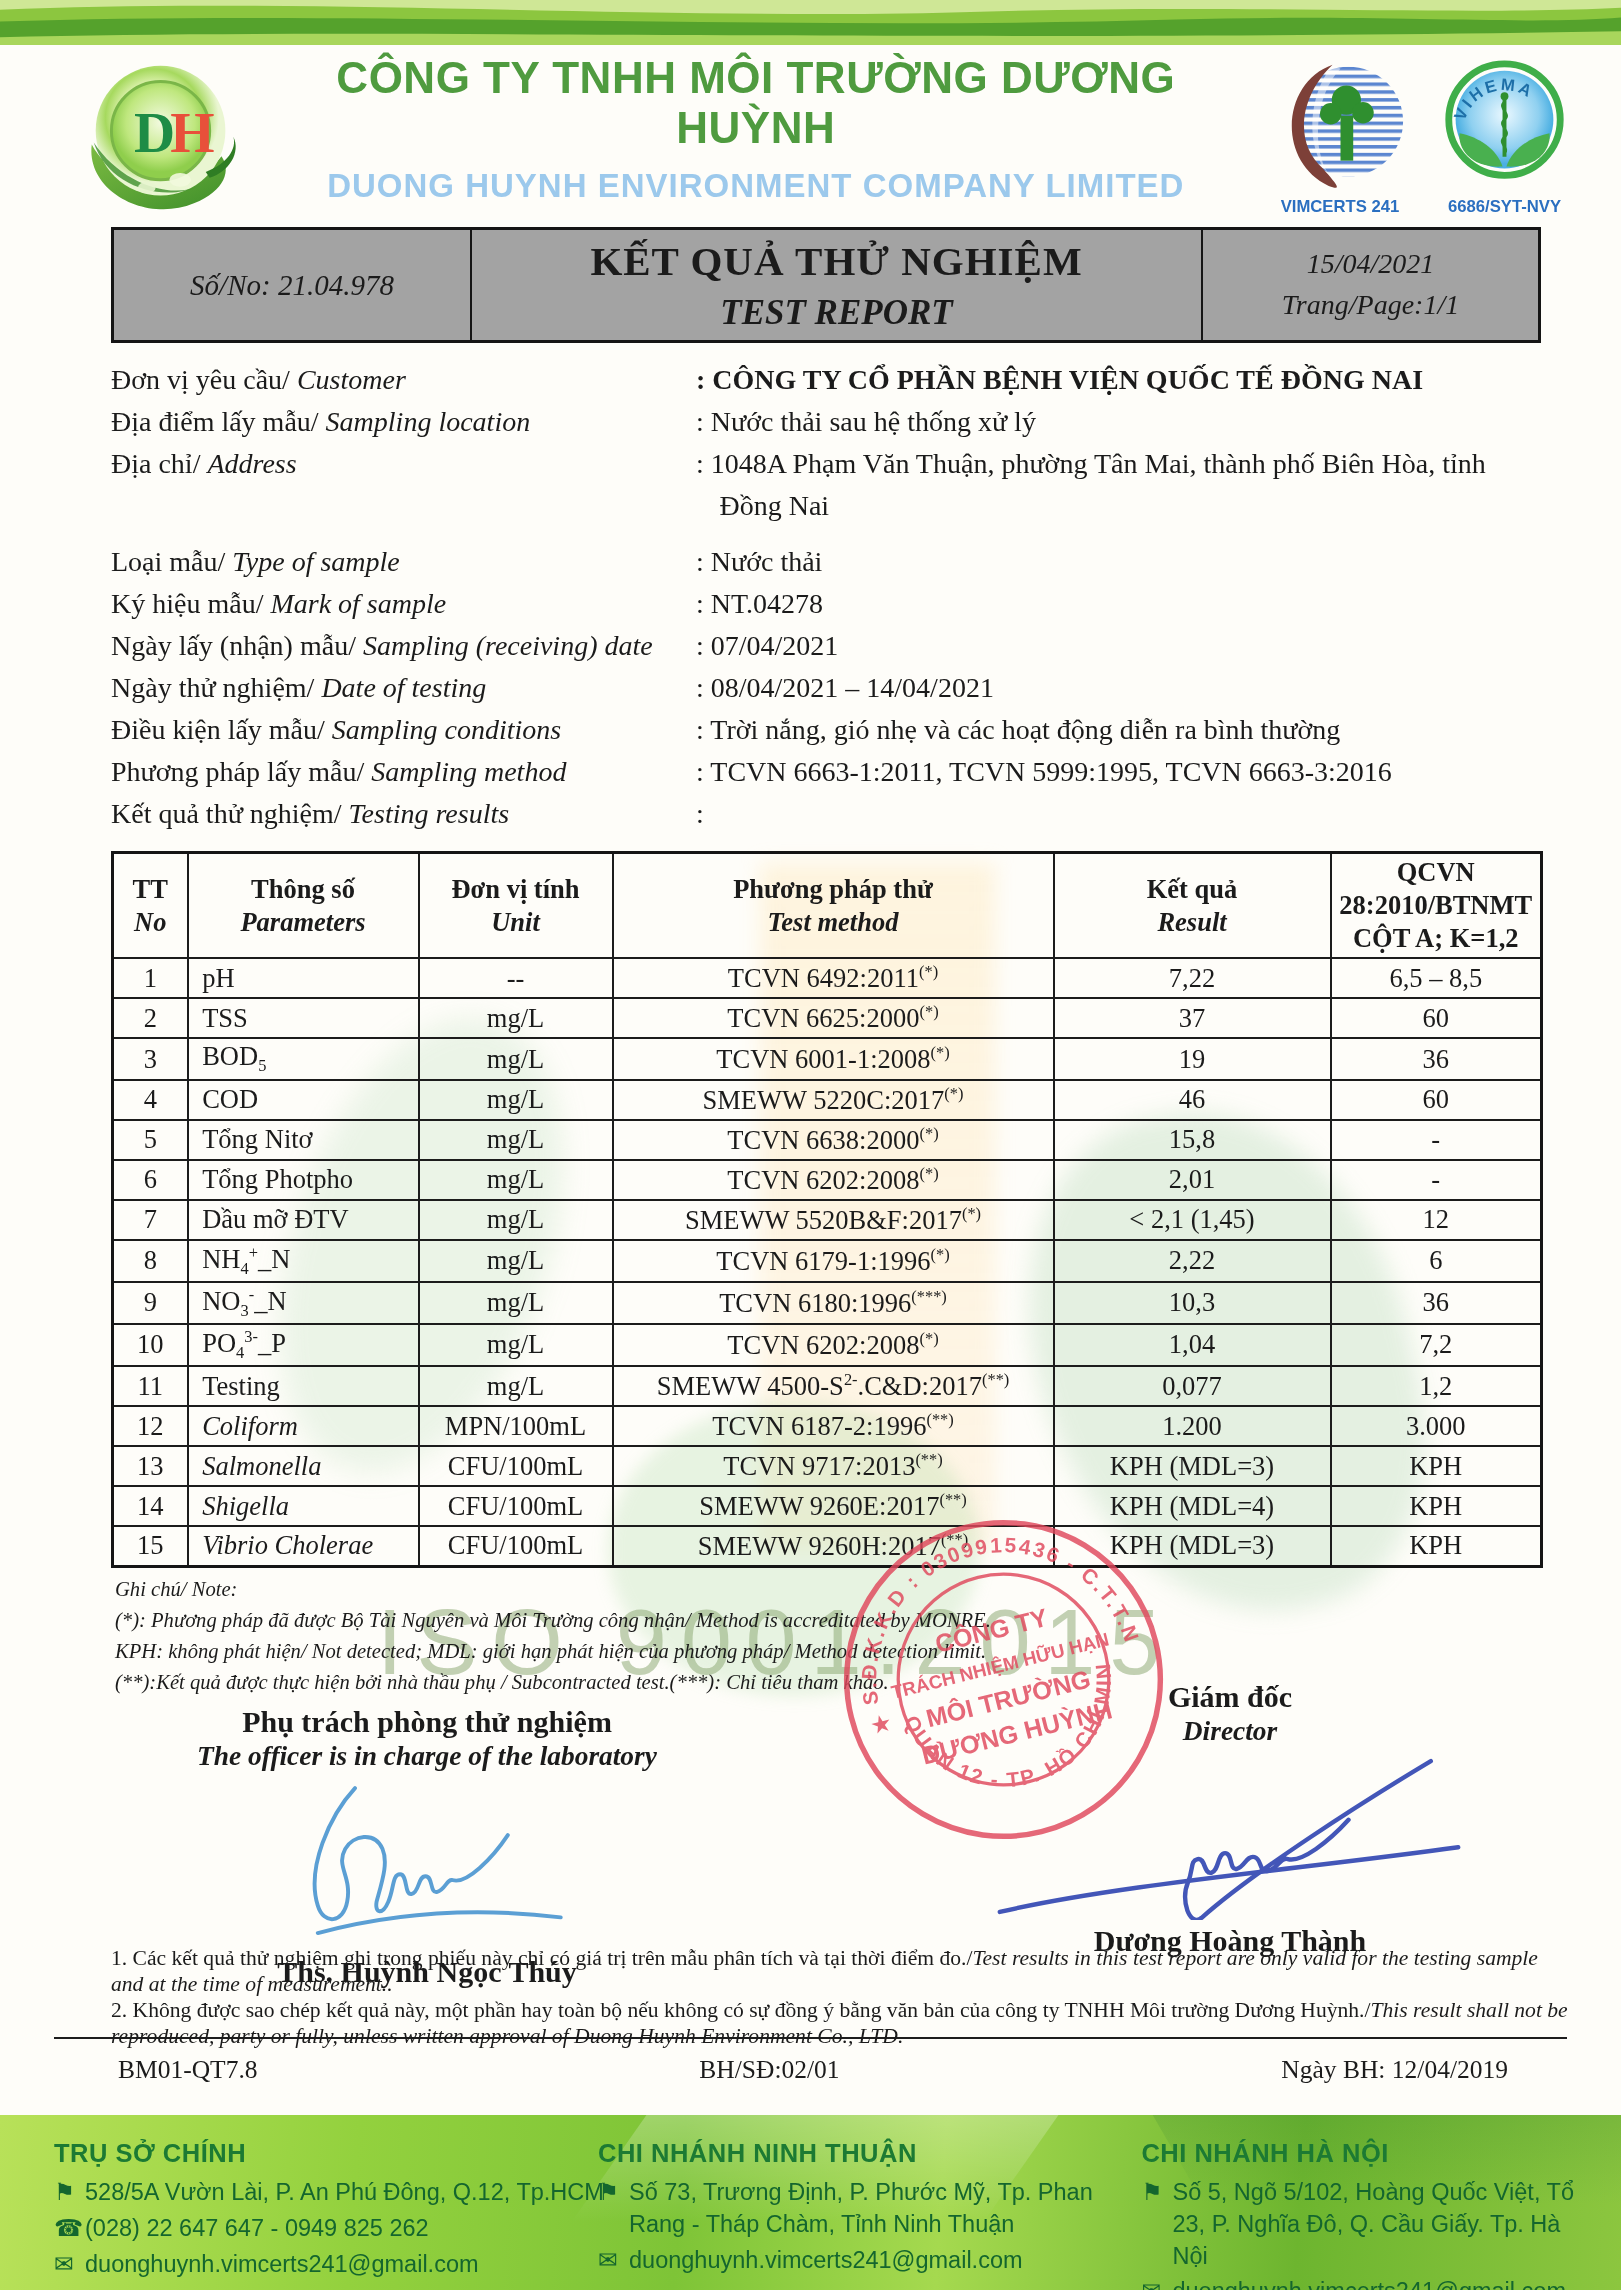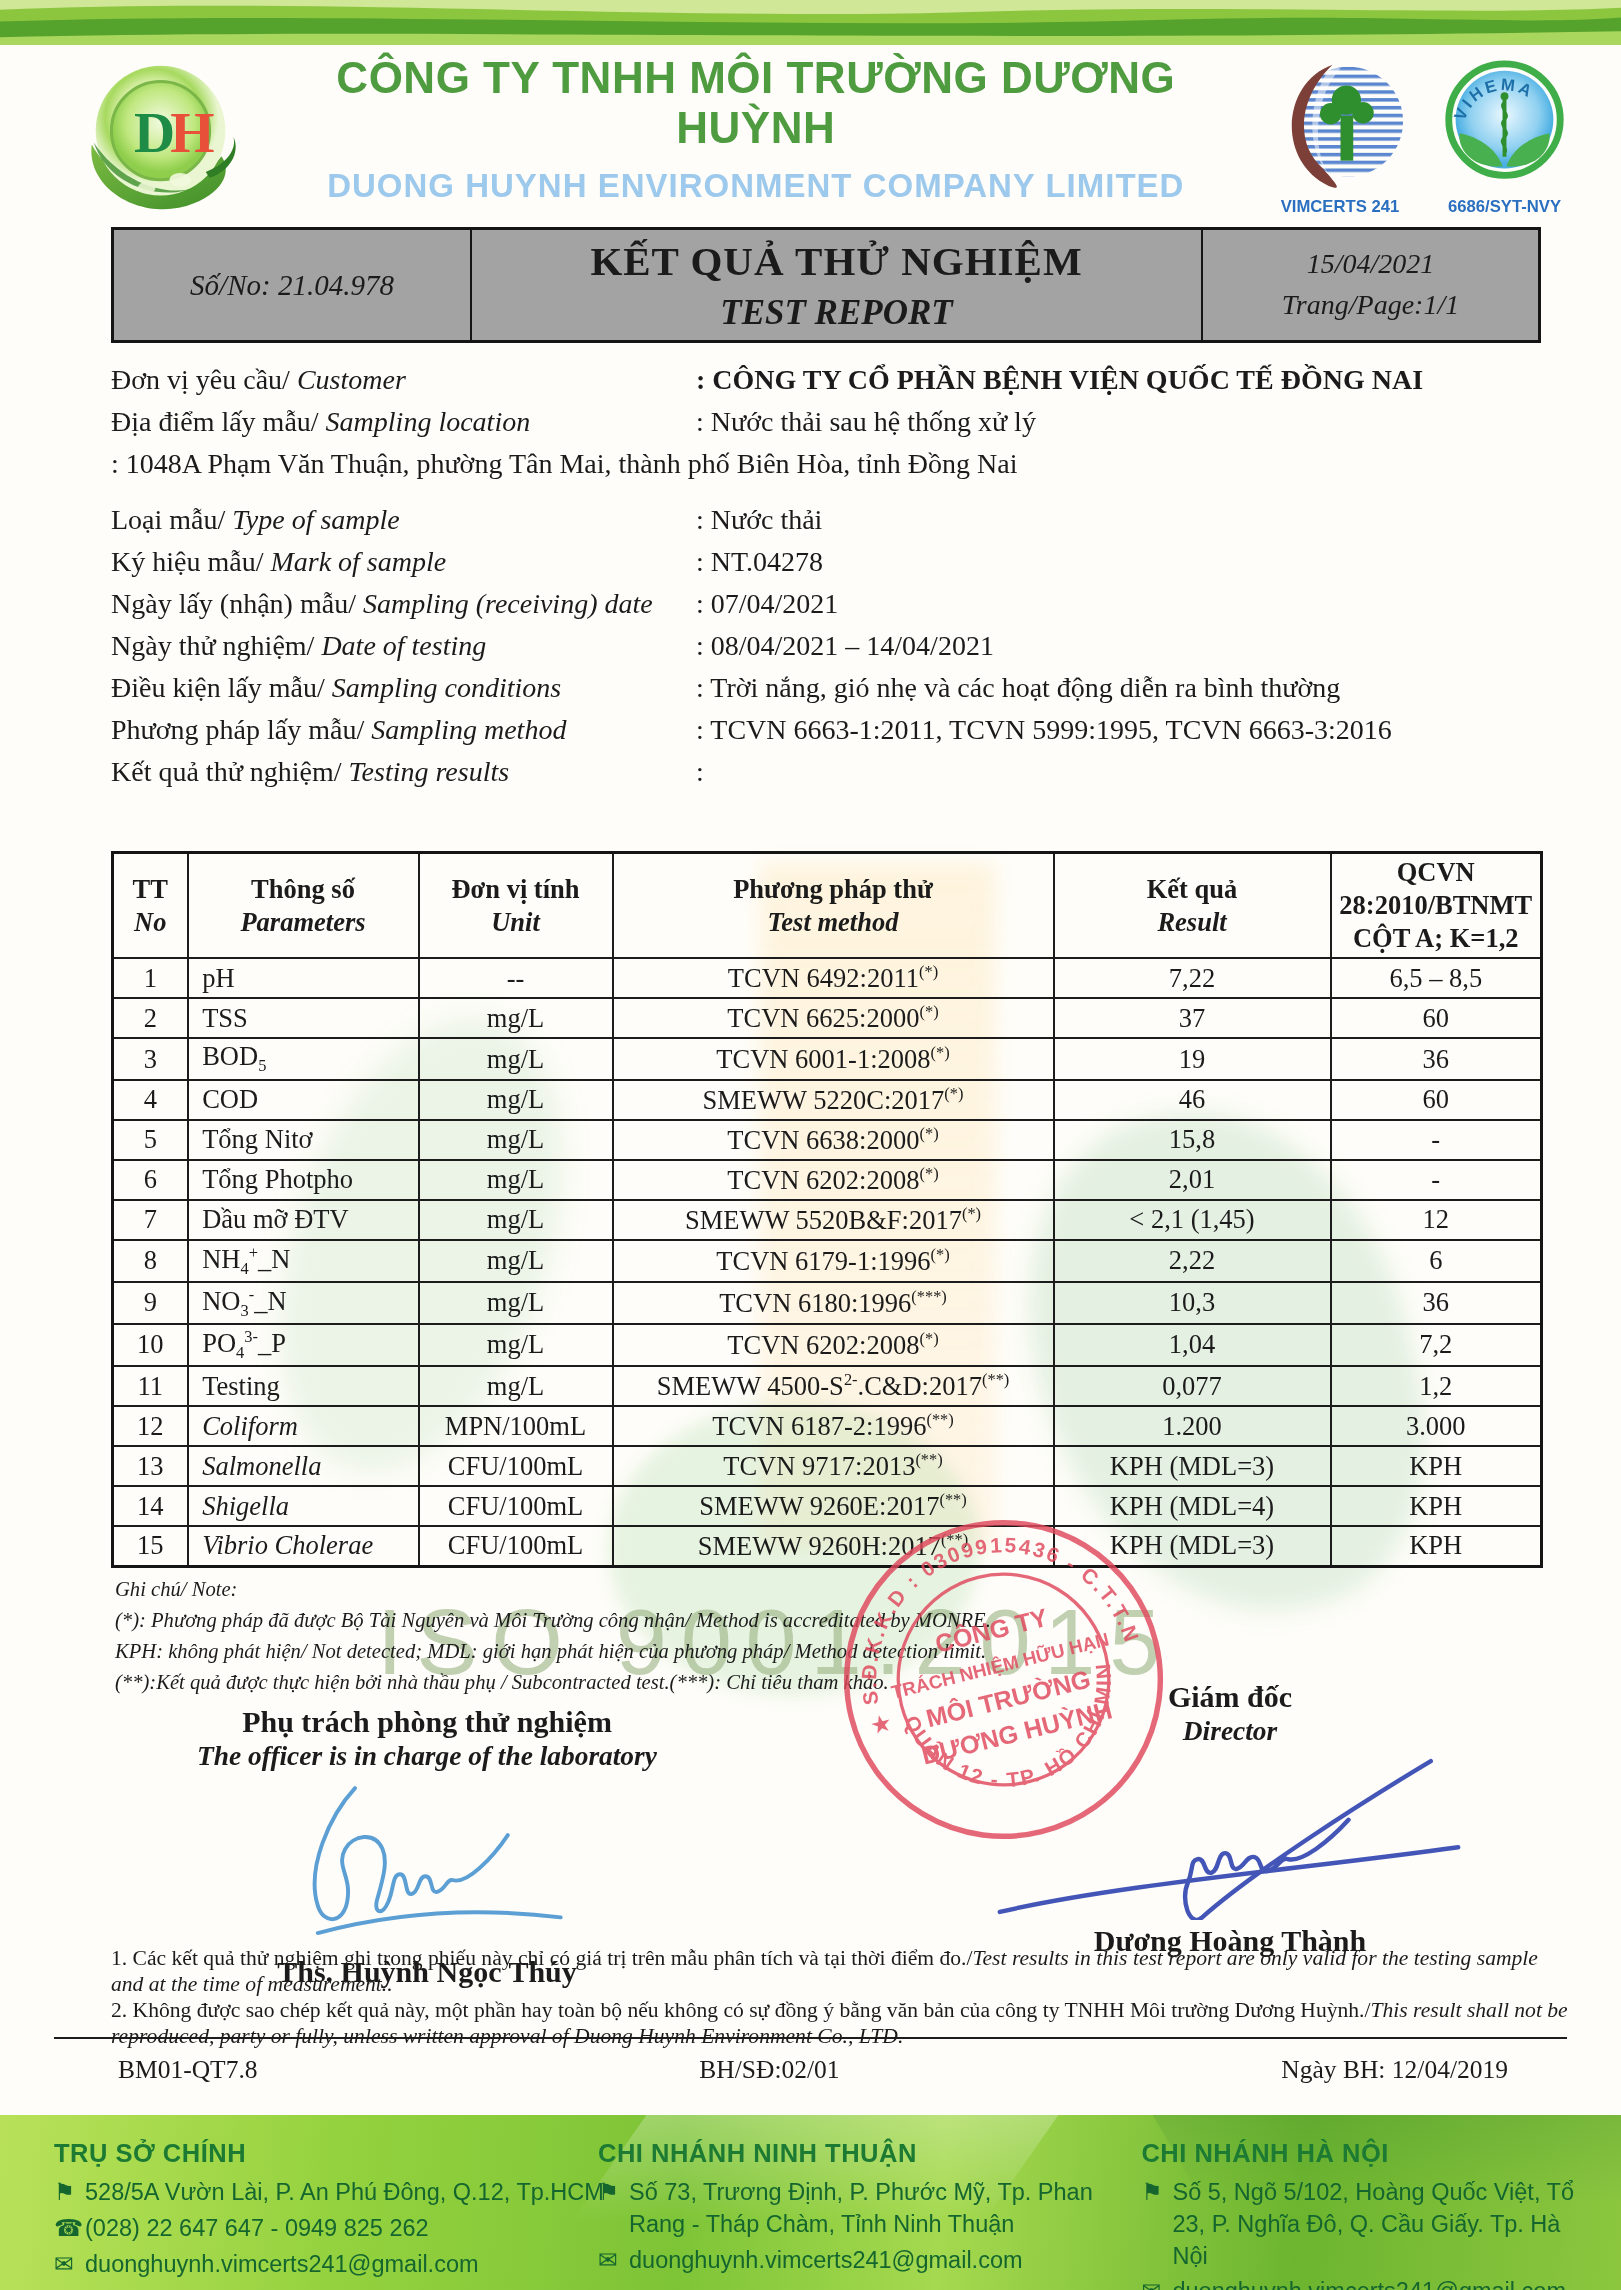--- a/index.html
+++ b/index.html
@@ -208,20 +208,21 @@
   <div class="info">
     <div class="info-row">
       <div class="info-label"><span>Đơn vị yêu cầu/ </span><span class="en">Customer</span></div>
       <div class="info-value bold">: CÔNG TY CỔ PHẦN BỆNH VIỆN QUỐC TẾ ĐỒNG NAI</div>
     </div>
     <div class="info-row">
       <div class="info-label"><span>Địa điểm lấy mẫu/ </span><span class="en">Sampling location</span></div>
       <div class="info-value">: Nước thải sau hệ thống xử lý</div>
     </div>
     <div class="info-row">
+      <div class="info-label"><span>Địa chỉ/ </span><span class="en">Address</span></div>
       <div class="info-value">: 1048A Phạm Văn Thuận, phường Tân Mai, thành phố Biên Hòa, tỉnh Đồng Nai</div>
     </div>
     <div class="info-row gap">
       <div class="info-label"><span>Loại mẫu/ </span><span class="en">Type of sample</span></div>
       <div class="info-value">: Nước thải</div>
     </div>
     <div class="info-row">
       <div class="info-label"><span>Ký hiệu mẫu/ </span><span class="en">Mark of sample</span></div>
       <div class="info-value">: NT.04278</div>
     </div>

